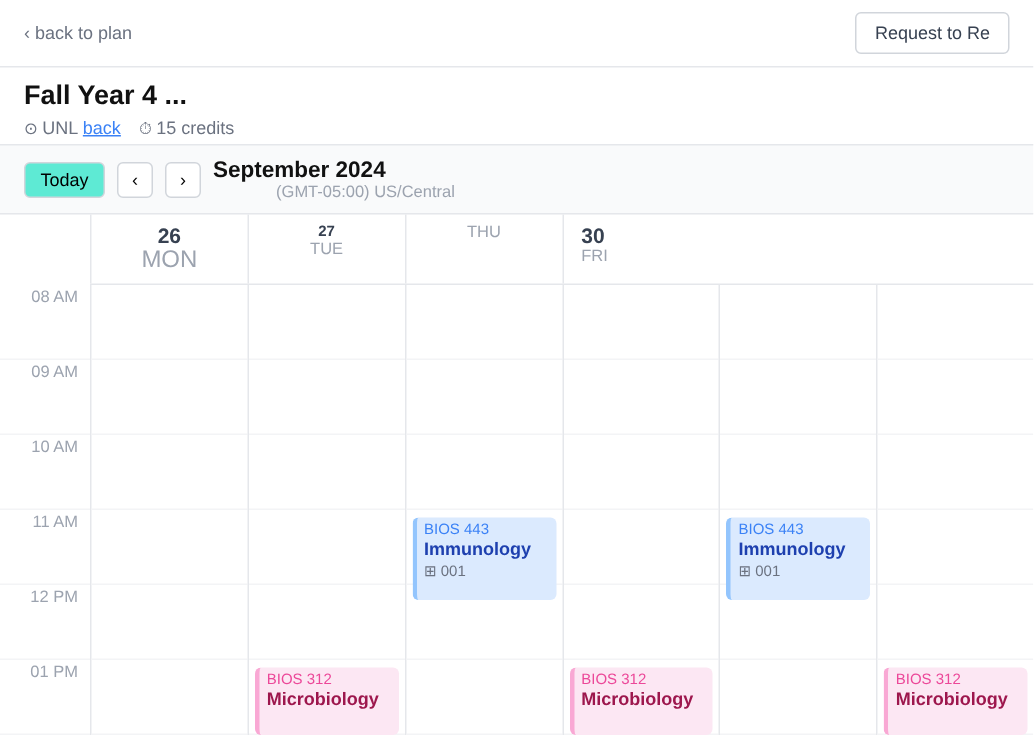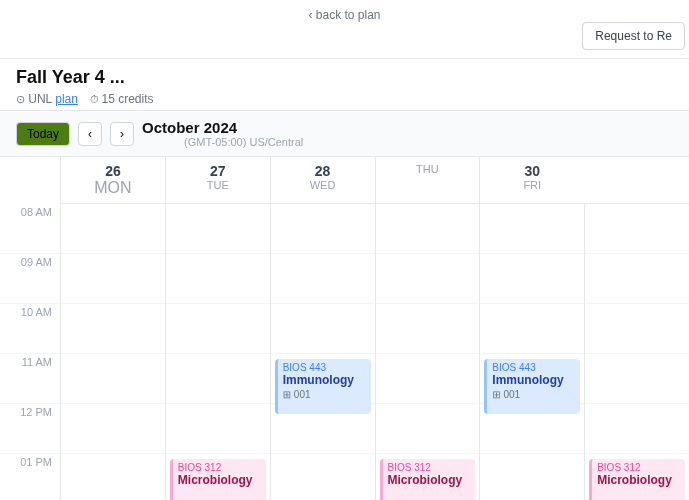--- a/index.html
+++ b/index.html
@@ -1,31 +1,31 @@
 <!DOCTYPE html>
 <html><head>
   <meta charset="utf-8">
   <style>
     * { box-sizing: border-box; margin: 0; padding: 0; }
     body { font-family: -apple-system, BlinkMacSystemFont, 'Segoe UI', sans-serif; font-size: 13px; background: #fff; color: #333; width: 689px; height: 500px; overflow: hidden; }
 
-    .top-nav { display: flex; align-items: center; padding: 8px 4px; border-bottom: 1px solid #e5e7eb; flex-direction: column; }
+    .top-nav { display: flex; align-items: center; padding: 8px 16px; border-bottom: 1px solid #e5e7eb; }
     .back-link { color: #6b7280; font-size: 12px; cursor: pointer; text-decoration: none; }
     .back-link::before { content: '‹ '; }
     .request-btn { margin-left: auto; padding: 6px 12px; border: 1px solid #d1d5db; border-radius: 4px; background: #fff; font-size: 12px; cursor: pointer; color: #374151; }
 
     .plan-header { padding: 8px 16px 4px; }
     .plan-title { font-size: 18px; font-weight: 700; color: #111; }
     .plan-meta { display: flex; align-items: center; gap: 12px; margin-top: 4px; font-size: 12px; color: #6b7280; }
     .plan-meta .location { display: flex; align-items: center; gap: 3px; }
     .plan-meta .credits { display: flex; align-items: center; gap: 3px; }
     .edit-link { color: #3b82f6; text-decoration: underline; cursor: pointer; }
 
     .calendar-header { padding: 8px 16px; background: #f9fafb; border-top: 1px solid #e5e7eb; border-bottom: 1px solid #e5e7eb; display: flex; align-items: center; gap: 8px; }
-    .today-btn { padding: 4px 10px; border: 1px solid #d1d5db; border-radius: 4px; background: #4d7c0f; font-size: 12px; cursor: pointer; }
+    .today-btn { padding: 4px 10px; border: 1px solid #d1d5db; border-radius: 4px; background: #5eead4; font-size: 12px; cursor: pointer; }
     .nav-btn { width: 24px; height: 24px; border: 1px solid #d1d5db; border-radius: 4px; background: #fff; cursor: pointer; display: flex; align-items: center; justify-content: center; font-size: 12px; }
     .month-title { font-size: 15px; font-weight: 600; color: #111; }
     .timezone { font-size: 11px; color: #9ca3af; display: block; margin-left: 42px; }
 
     .calendar-grid { display: flex; flex-direction: column; flex: 1; }
     .time-col { width: 60px; flex-shrink: 0; }
     .full-day-cols { display: grid; grid-template-columns: repeat(6, 1fr); flex: 1; }
 
     .loc-icon::before { content: '⊙'; font-size: 11px; }
     .clock-icon::before { content: '⏱'; font-size: 11px; }
@@ -37,60 +37,56 @@
   <a class="back-link">back to plan</a>
   <button class="request-btn">Request to Re</button>
 </div>
 
 <div class="plan-header">
   <div class="plan-title">Fall Year 4 ...</div>
   <div class="plan-meta">
     <span class="location">
       <span class="loc-icon"></span>
       <span>UNL</span>
-      <a class="edit-link">plan</a>
+      <a class="edit-link">back</a>
     </span>
     <span class="credits">
       <span class="clock-icon"></span>
       <span>15 credits</span>
     </span>
   </div>
 </div>
 
 <div class="calendar-header">
   <button class="today-btn">Today</button>
   <button class="nav-btn">‹</button>
   <button class="nav-btn">›</button>
   <div>
-    <span class="month-title">October 2024</span>
+    <span class="month-title">September 2024</span>
     <span class="timezone">(GMT-05:00) US/Central</span>
   </div>
 </div>
 
 <div class="calendar-grid">
 
   <div style="display:flex;">
     <div style="width:60px;"></div>
     <div id="day-headers" style="display:grid; grid-template-columns: repeat(6,1fr); flex:1; border-bottom: 1px solid #e5e7eb;">
         <div style="text-align: center; padding: 6px 0px; border-left: 1px solid rgb(229, 231, 235);">
           <div style="font-size:14px;font-weight:600;color:#374151;">26</div>
           <div style="font-size:16px;color:#9ca3af;text-transform:uppercase;">MON</div>
         </div>
         <div style="text-align: center; padding: 6px 0px; border-left: 1px solid rgb(229, 231, 235);">
-          <div style="font-size:14px;font-weight:600;color:#374151;">27</div>
+          <div style="font-size:10px;font-weight:600;color:#374151;">27</div>
           <div style="font-size:11px;color:#9ca3af;text-transform:uppercase;">TUE</div>
-        </div>
-        <div style="text-align: center; padding: 6px 0px; border-left: 1px solid rgb(229, 231, 235);">
-          <div style="font-size:14px;font-weight:600;color:#374151;">28</div>
-          <div style="font-size:11px;color:#9ca3af;text-transform:uppercase;">WED</div>
         </div>
         <div style="text-align: center; padding: 6px 0px; border-left: 1px solid rgb(229, 231, 235);">
           <div style="font-size:11px;color:#9ca3af;text-transform:uppercase;">THU</div>
         </div>
-        <div style="text-align: center; padding: 6px 12px; border-left: 1px solid rgb(229, 231, 235);">
+        <div style="padding: 6px 12px; border-left: 1px solid rgb(229, 231, 235);">
           <div style="font-size:14px;font-weight:600;color:#374151;">30</div>
           <div style="font-size:11px;color:#9ca3af;text-transform:uppercase;">FRI</div>
         </div>
       </div>
   </div>
 
   <div style="display:flex; overflow-y:auto; max-height:320px;">
     <div class="time-col" id="time-col">
         <div style="height: 50px; display: flex; align-items: flex-start; justify-content: flex-end; padding-right: 8px; padding-top: 2px; font-size: 11px; color: rgb(156, 163, 175); border-bottom: 1px solid rgb(243, 244, 246);">08 AM</div>
         <div style="height: 50px; display: flex; align-items: flex-start; justify-content: flex-end; padding-right: 8px; padding-top: 2px; font-size: 11px; color: rgb(156, 163, 175); border-bottom: 1px solid rgb(243, 244, 246);">09 AM</div>

